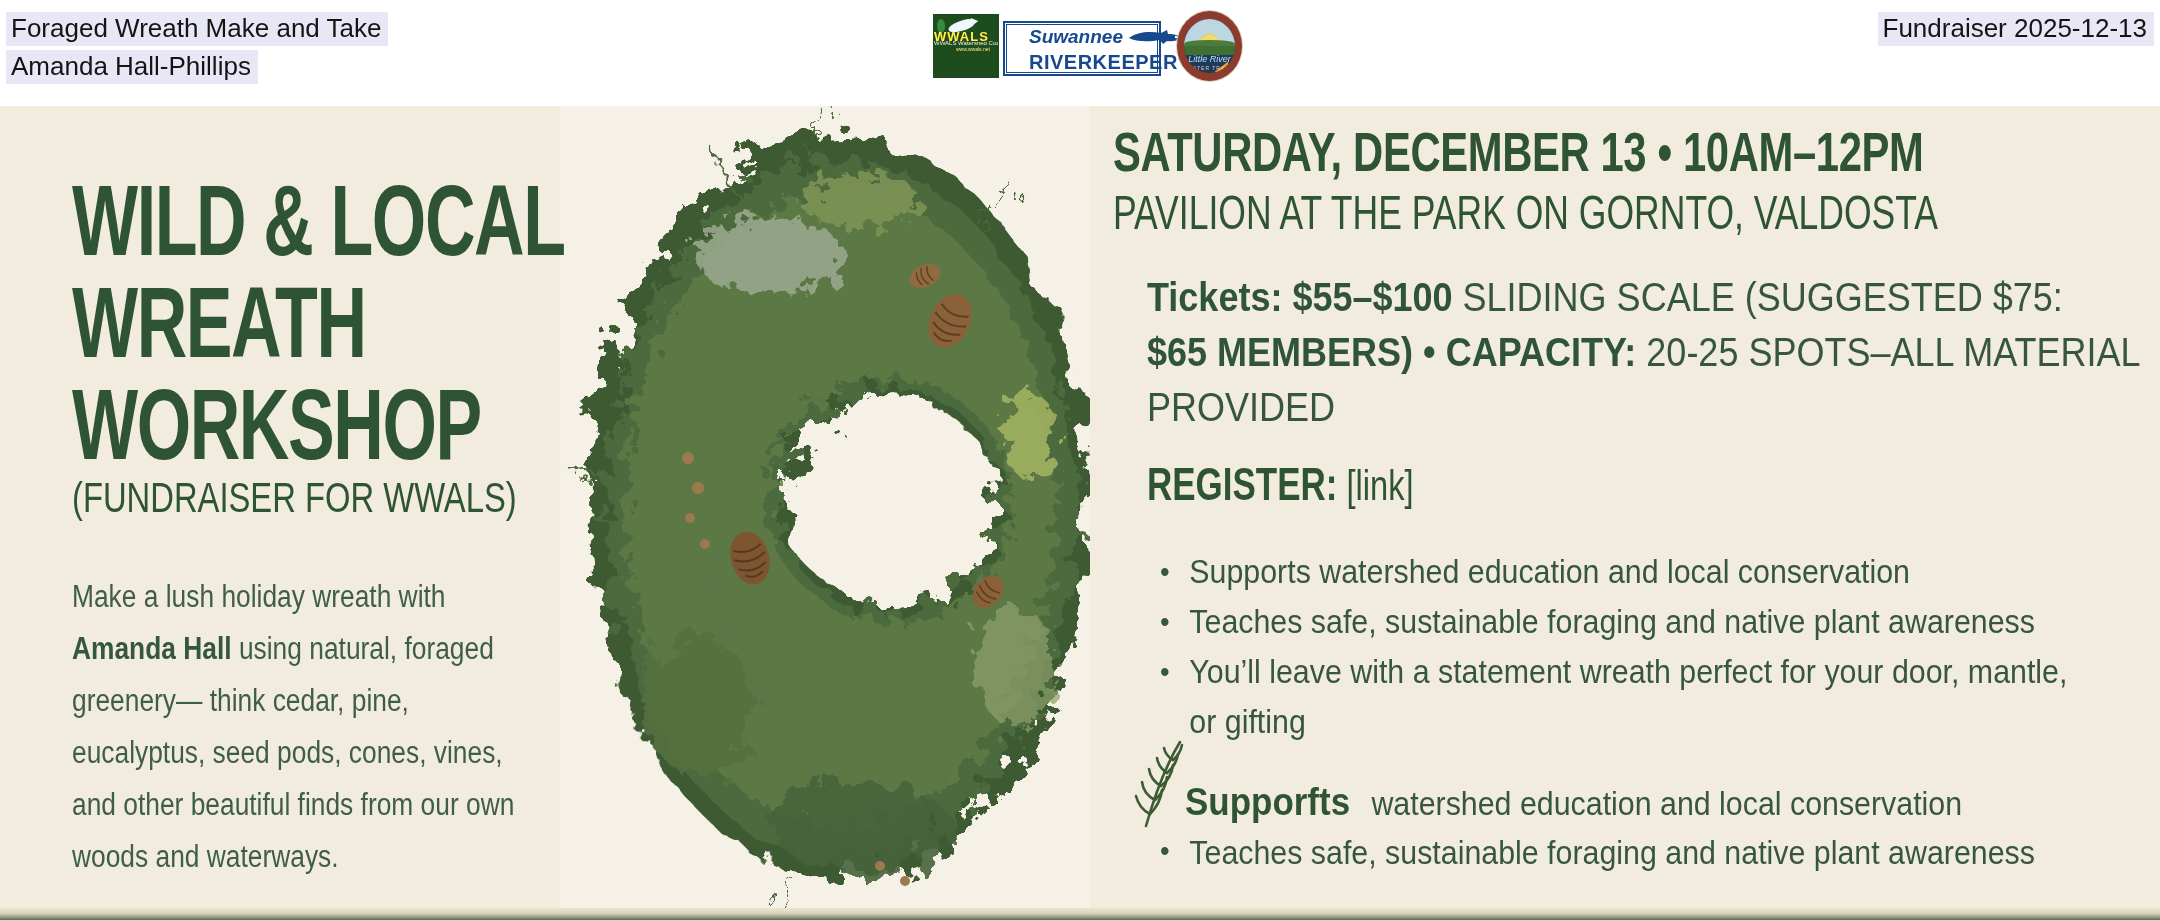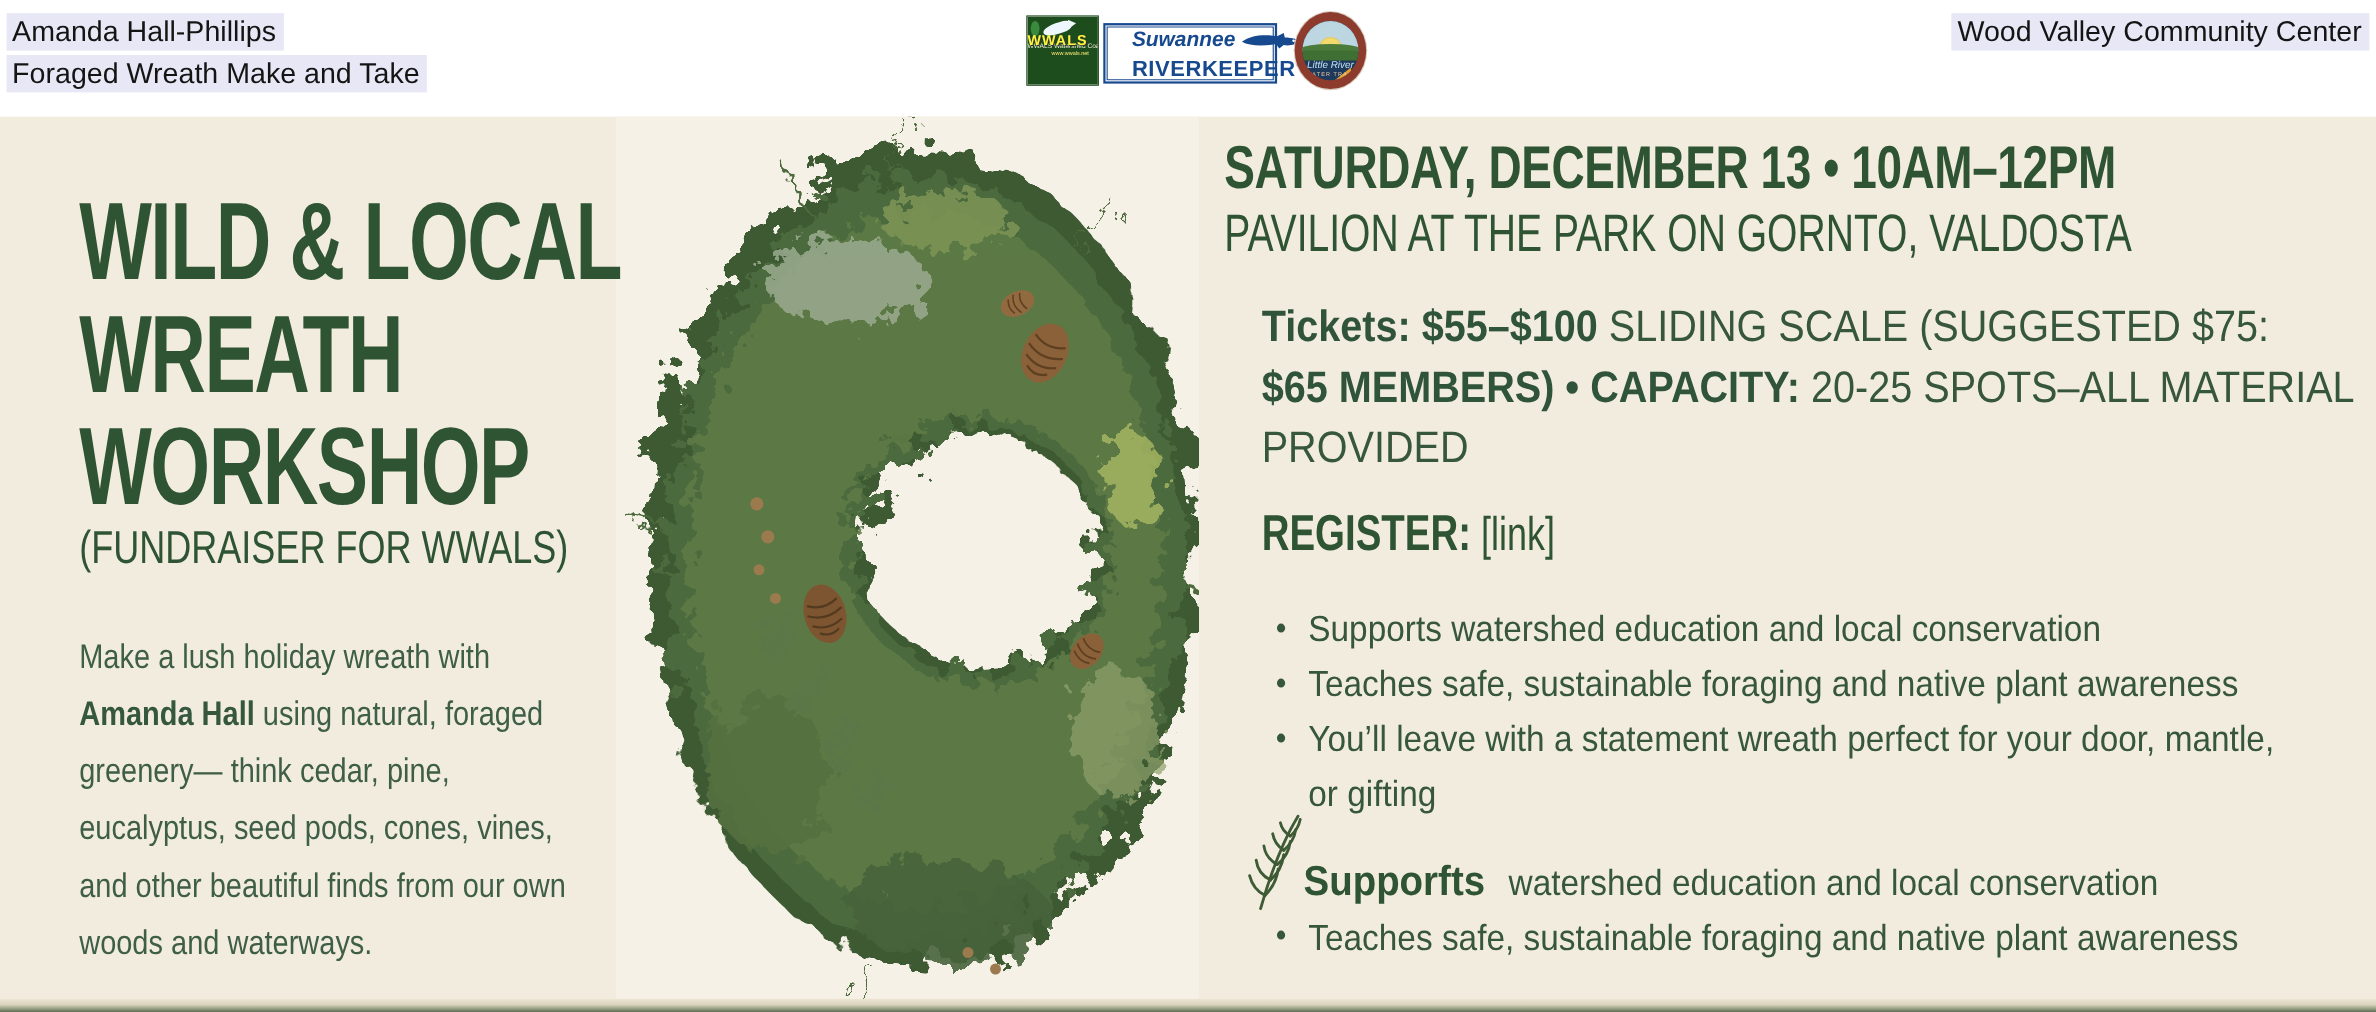--- a/index.html
+++ b/index.html
@@ -80,22 +80,22 @@
   .bottom-band { position:absolute; left:0; bottom:0; width:2160px; height:12px;
     background:linear-gradient(to bottom, #ece5d3 0%, #d9d2bc 45%, #97a084 75%, #5d6b52 100%); }
 </style>
 </head>
 <body>
 
 <div class="page">
 
   <header class="topbar">
     <div class="ann left">
+      <span class="hl">Foraged Wreath Make and Take</span>
       <span class="hl">Amanda Hall-Phillips</span>
-      <span class="hl">Foraged Wreath Make and Take</span>
     </div>
 
     <div class="logo-row">
 
       <div class="wwals-logo">
         <div class="wwals-top"></div>
         <div class="wwals-scene">
           <span class="tree1"></span>
           <span class="tree2"></span>
           <span class="fish"></span>
@@ -127,21 +127,21 @@
           <div class="wt-hills"></div>
           <div class="wt-band"></div>
           <div class="wt-script">Little River</div>
           <div class="wt-kayak"></div>
           <div class="wt-arc">WATER TRAIL</div>
         </div>
       </div>
     </div>
 
     <div class="ann right">
-      <span class="hl">Wood Valley Community Center</span>
+      <span class="hl">Fundraiser 2025-12-13</span>
     </div>
   </header>
 
   <main class="flyer">
 
     <div class="photo">
       <svg width="530" height="814" viewBox="0 0 530 814">
         <defs>
           <filter id="rough1" x="-20%" y="-20%" width="140%" height="140%">
             <feTurbulence type="fractalNoise" baseFrequency="0.035" numOctaves="4" seed="7" result="n"></feTurbulence>

